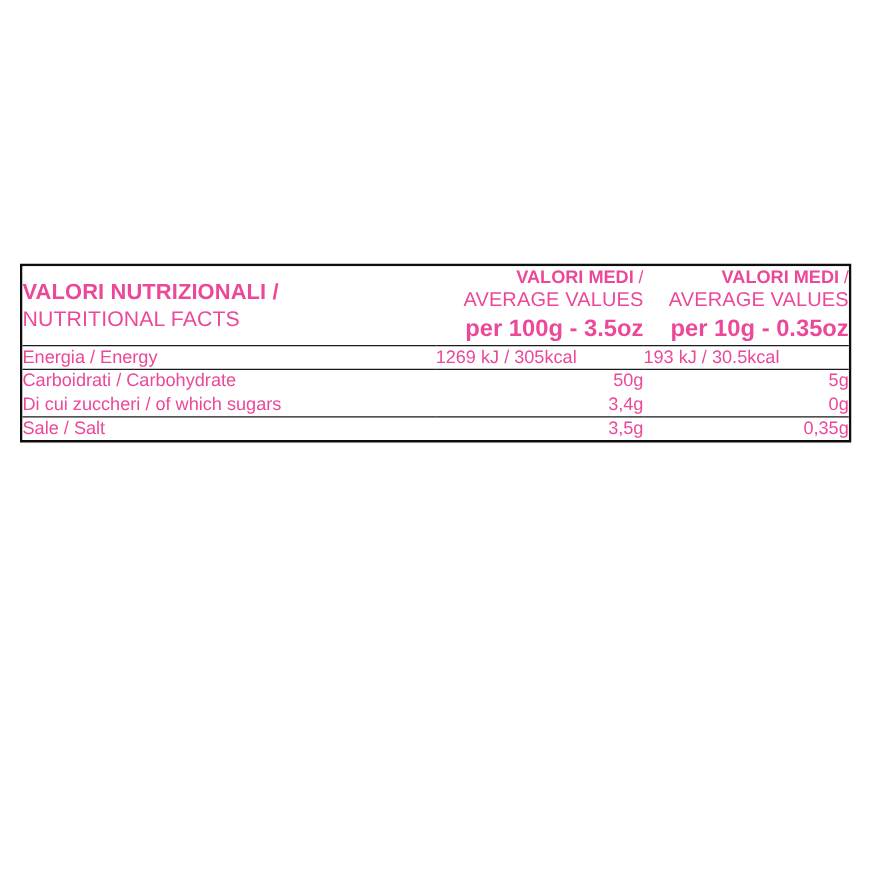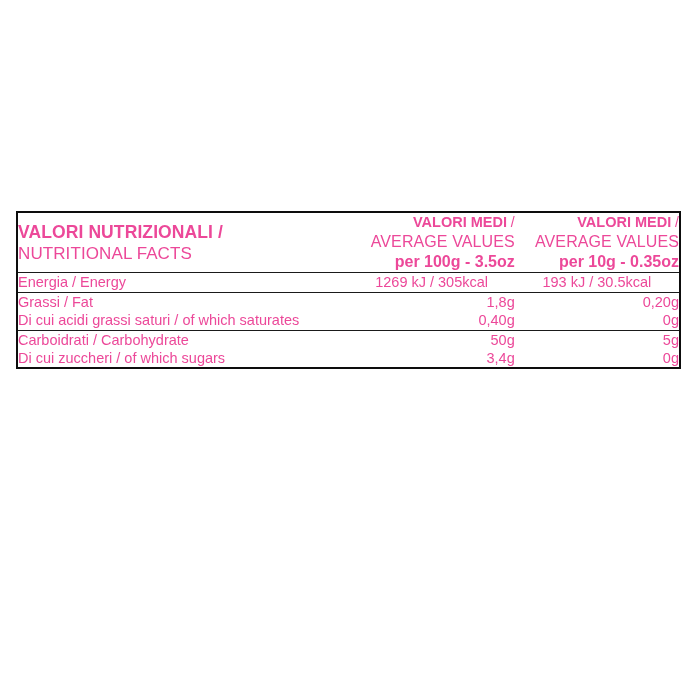--- a/index.html
+++ b/index.html
@@ -92,21 +92,21 @@
     font-size: 14px;
   }
   .head-val .hv-reg {
     font-weight: normal;
     font-size: 16px;
     white-space: nowrap;
     letter-spacing: 0.1px;
   }
   .head-val .hv-per {
     font-weight: bold;
-    font-size: 16px;
+    font-size: 19px;
     white-space: nowrap;
   }
 
   
   .c-label {
     padding: 4px 6px 5px 8px;
     text-align: left;
   }
   .c-label .nline {
     display: block;
@@ -120,21 +120,21 @@
   }
   .c-val1 .nline, .c-val2 .nline {
     display: block;
     white-space: nowrap;
     font-size: 14.5px;
   }
 
   
   tr.energy-row .c-val1,
   tr.energy-row .c-val2 {
-    text-align: center;
+    text-align: left;
   }
 </style>
 </head>
 <body>
 
 <div id="nutrition-panel">
   <table class="nut-table">
     <colgroup>
       <col class="col-label">
       <col class="col-v1">
@@ -164,41 +164,38 @@
           </td>
           <td class="c-val1">
             <span class="nline">1269 kJ / 305kcal</span>
           </td>
           <td class="c-val2">
             <span class="nline">193 kJ / 30.5kcal</span>
           </td>
         </tr>
         <tr class="body-row">
           <td class="c-label">
-            <span class="nline">Grassi / Fat</span>
-            <span class="nline">Di cui acidi grassi saturi / of which saturates</span>
+            <span class="nline">Carboidrati / Carbohydrate</span>
+            <span class="nline">Di cui zuccheri / of which sugars</span>
           </td>
           <td class="c-val1">
-            <span class="nline">1,8g</span>
-            <span class="nline">0,40g</span>
+            <span class="nline">50g</span>
+            <span class="nline">3,4g</span>
           </td>
           <td class="c-val2">
-            <span class="nline">0,20g</span>
+            <span class="nline">5g</span>
             <span class="nline">0g</span>
           </td>
         </tr>
         <tr class="body-row">
           <td class="c-label">
-            <span class="nline">Carboidrati / Carbohydrate</span>
-            <span class="nline">Di cui zuccheri / of which sugars</span>
+            <span class="nline">Sale / Salt</span>
           </td>
           <td class="c-val1">
-            <span class="nline">50g</span>
-            <span class="nline">3,4g</span>
+            <span class="nline">3,5g</span>
           </td>
           <td class="c-val2">
-            <span class="nline">5g</span>
-            <span class="nline">0g</span>
+            <span class="nline">0,35g</span>
           </td>
         </tr>
       </tbody>
   </table>
 </div>
 
 </body></html>

